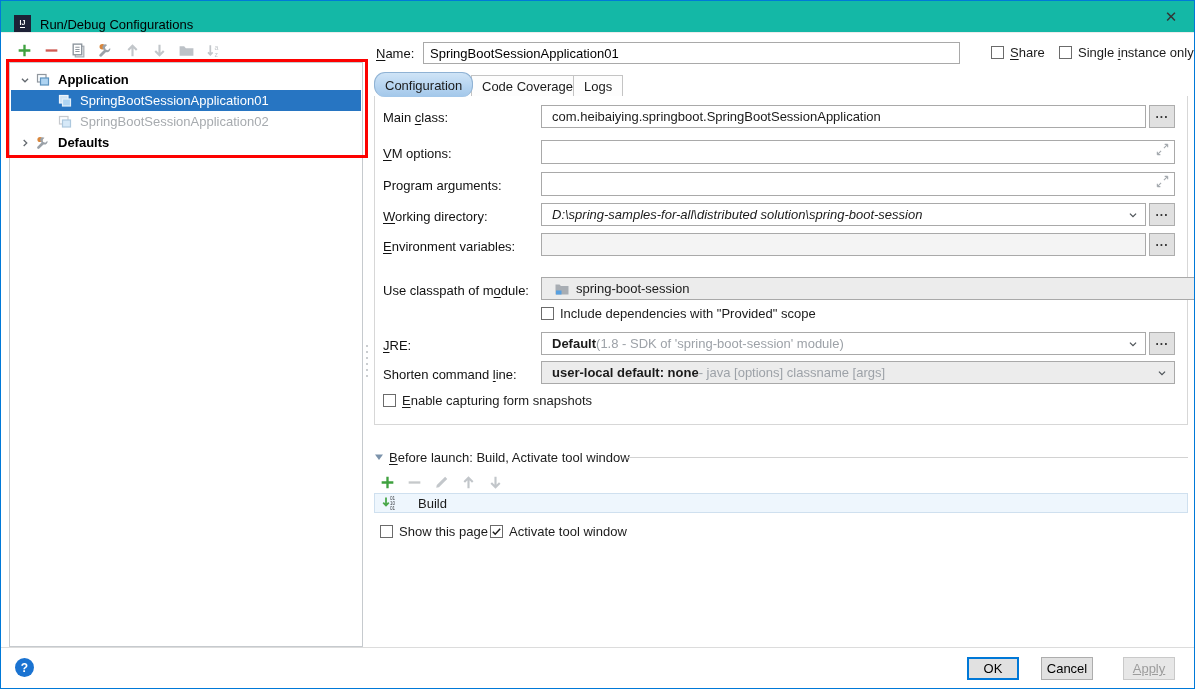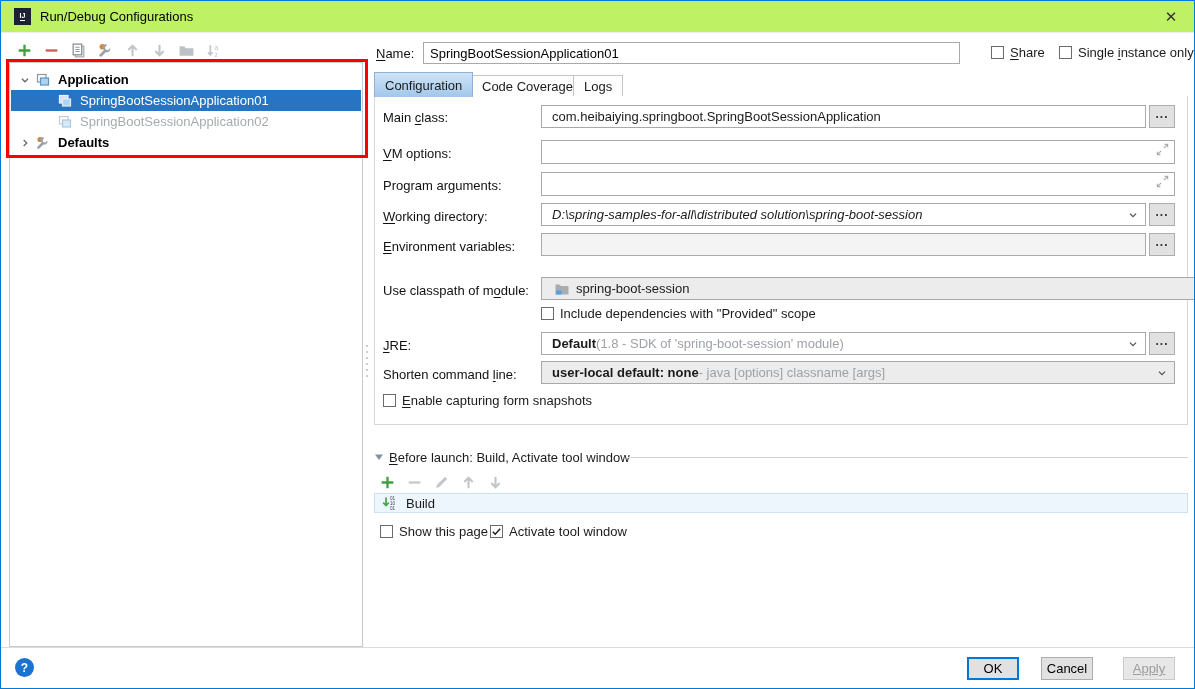--- a/index.html
+++ b/index.html
@@ -4,21 +4,21 @@
 <style>
   * { margin:0; padding:0; box-sizing:border-box; font-family:"Liberation Sans", sans-serif; }
   html,body { background:#888; }
   #win {
     position:relative; width:1195px; height:689px; background:#ffffff;
     border:1px solid #0079d8; overflow:hidden; font-size:13px; color:#1b1b1b;
   }
   .abs { position:absolute; }
   .u { text-decoration:underline; text-underline-offset:2px; }
   
-  #titlebar { position:absolute; left:0; top:0; width:100%; height:32px; background:#bef264; border-bottom:1px solid #ececec; display:flex; align-items:center; padding-left:13px; }
+  #titlebar { position:absolute; left:0; top:0; width:100%; height:32px; background:#14b8a6; border-bottom:1px solid #ececec; display:flex; align-items:flex-end; padding-left:13px; }
   .logo { width:17px; height:17px; background:#1d2136; display:flex; align-items:center; justify-content:center; margin-right:9px; }
   .logo span { color:#fff; font-size:7px; font-weight:bold; border-bottom:1.5px solid #fff; padding-bottom:1px; line-height:7px; }
   #title { font-size:13px; color:#000; }
   #close { position:absolute; right:12px; top:6px; width:22px; height:20px; display:flex; align-items:center; justify-content:center; font-size:15px; color:#333; cursor:pointer; }
   
   .icon-btn { width:19px; height:19px; display:inline-flex; align-items:center; justify-content:center; }
   #left-toolbar { position:absolute; left:14px; top:40px; display:flex; gap:8px; }
   
   #tree-panel { position:absolute; left:8px; top:61px; width:354px; height:585px; background:#fff; border:1px solid #c6cace; }
   .trow { position:absolute; left:1px; right:1px; height:21px; display:flex; align-items:center; }
@@ -36,29 +36,29 @@
   .fieldbox { position:absolute; border:1px solid #a9a9a9; background:#fff; height:23px; display:flex; align-items:center; padding:0 10px; overflow:hidden; white-space:nowrap; }
   .graybg { background:#ececec; }
   .softbg { background:#f4f4f4; }
   .dots-btn { position:absolute; width:26px; height:23px; background:#e1e1e1; border:1px solid #adadad; display:flex; align-items:center; justify-content:center; font-weight:bold; color:#333; letter-spacing:1px; font-size:12px; padding-bottom:6px; cursor:pointer; }
   .combo-chev { position:absolute; right:5px; top:4px; }
   .exp-ico { position:absolute; right:4px; bottom:3px; }
   .detail { color:#9da2a8; }
   .semib { font-weight:bold; }
   
   .tab { position:absolute; height:22px; display:flex; align-items:center; justify-content:center; border:1px solid #c4c4c4; border-bottom:none; background:#fdfdfd; cursor:pointer; padding:0 10px; }
-  .tab.on { background:linear-gradient(#cfe4f7,#a2c7ea); border-color:#8fb2d4; height:25px; z-index:3; }
+  .tab.on { background:linear-gradient(#cfe4f7,#a2c7ea); border-color:#8fb2d4; height:25px; z-index:3;border-radius:11px; }
   #tabline { position:absolute; left:373px; top:95px; width:814px; height:1px; background:#c9c9c9; }
   #tab-panel { position:absolute; left:373px; top:95px; width:814px; height:329px; border:1px solid #d7d7d7; border-top:none; background:#fff; }
   
   .cbrow { display:inline-flex; align-items:center; gap:6px; cursor:pointer; white-space:nowrap; }
   .cb { width:13px; height:13px; border:1px solid #6b6b6b; background:#fff; display:inline-flex; align-items:center; justify-content:center; flex:none; }
   
   #bl-line { position:absolute; left:627px; top:456px; width:560px; height:1px; background:#d2d2d2; }
-  #build-row { position:absolute; left:373px; top:492px; width:814px; height:20px; background:#eef6fd; border:1px solid #cfe0ef; display:flex; align-items:center; padding-left:4px; gap:8px; }
+  #build-row { position:absolute; left:373px; top:492px; width:814px; height:20px; background:#eef6fd; border:1px solid #cfe0ef; display:flex; align-items:center; padding-left:4px; gap:20px; }
   
   #footline { position:absolute; left:0; top:646px; width:100%; height:1px; background:#dcdcdc; }
   .btn { position:absolute; top:656px; width:52px; height:23px; background:#e1e1e1; border:1px solid #adadad; font-size:13px; color:#000; cursor:pointer; }
   .btn:disabled { background:#e7e7e7; border-color:#c9c9c9; color:#9c9c9c; }
   #ok { border:2px solid #0078d7; }
   #help { position:absolute; left:14px; top:657px; width:19px; height:19px; border-radius:50%; background:#1a73d1; color:#fff; font-weight:bold; font-size:12px; display:flex; align-items:center; justify-content:center; cursor:pointer; }
 </style>
 </head>
 <body>
 

